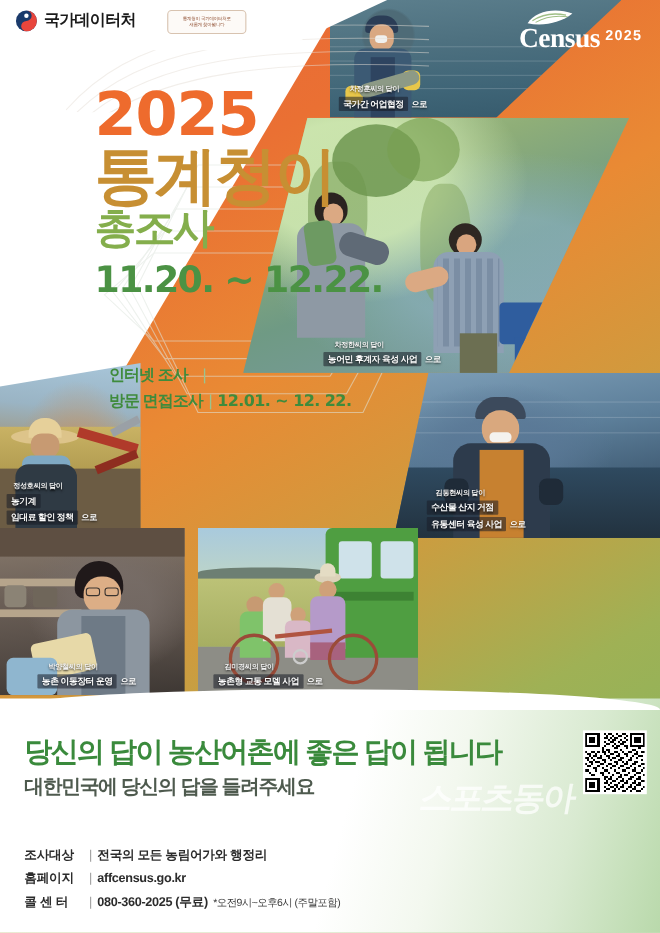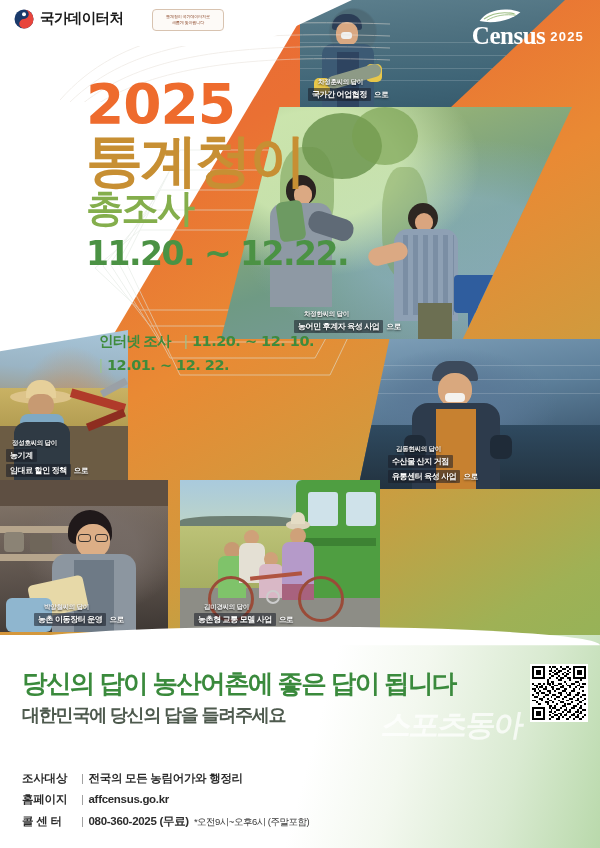--- a/index.html
+++ b/index.html
@@ -65,21 +65,21 @@
 
   
   .arcs { position: absolute; top: 22px; left: 60px; width: 330px; height: 80px; z-index: 30; opacity: .5; }
 
   
   .census-logo {
     position: absolute; top: 8px; right: 16px;
     z-index: 45; text-align: right; color: #fff;
   }
   .census-leaf { width: 44px; height: 16px; display: block; margin-left: 6px; }
-  .census-row { display: flex; align-items: flex-end; gap: 5px; }
+  .census-row { display: flex; gap: 5px; }
   .census-word {
     font-size: 25px; font-weight: bold; letter-spacing: -0.5px;
     line-height: .95; color: #ffffff;
     font-family: "Liberation Serif", serif;
   }
   .census-year {
     font-size: 13px; font-weight: bold; letter-spacing: 1.2px;
     color: #ffffff; padding-bottom: 4px;
   }
 
@@ -457,23 +457,23 @@
     <div class="t-year">2025</div>
     <div class="t-line2">통계청이</div>
     <div class="t-line3">총조사</div>
     <div class="t-date">11.20. ~ 12.22.</div>
   </div>
 
   <div class="survey-lines">
     <div class="survey-row">
       <span class="survey-label">인터넷 조사</span>
       <span class="survey-bar">|</span>
-      <span class="survey-date">11.20. ~ 12. 10.</span>
     </div>
     <div class="survey-row">
+      <span class="survey-label">방문 면접조사</span>
       <span class="survey-bar">|</span>
       <span class="survey-date">12.01. ~ 12. 22.</span>
     </div>
   </div>
 
   <div class="bottom-band">
     <div class="slogan-main">당신의 답이 농산어촌에 좋은 답이 됩니다</div>
     <div class="slogan-sub">대한민국에 당신의 답을 들려주세요</div>
 
     <div class="info-list">

